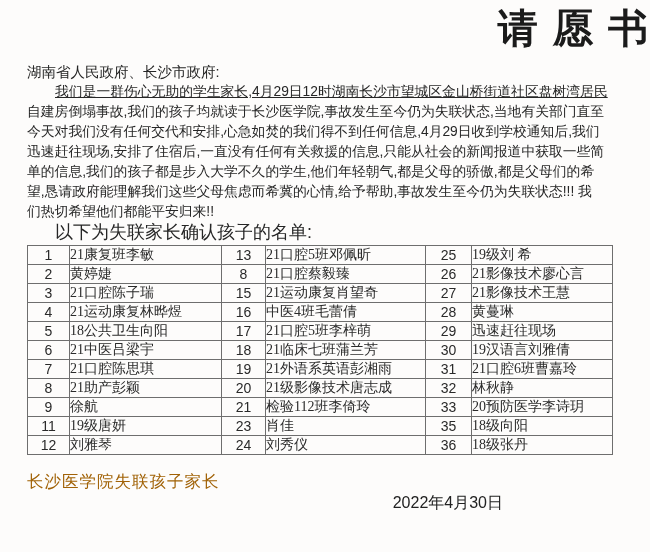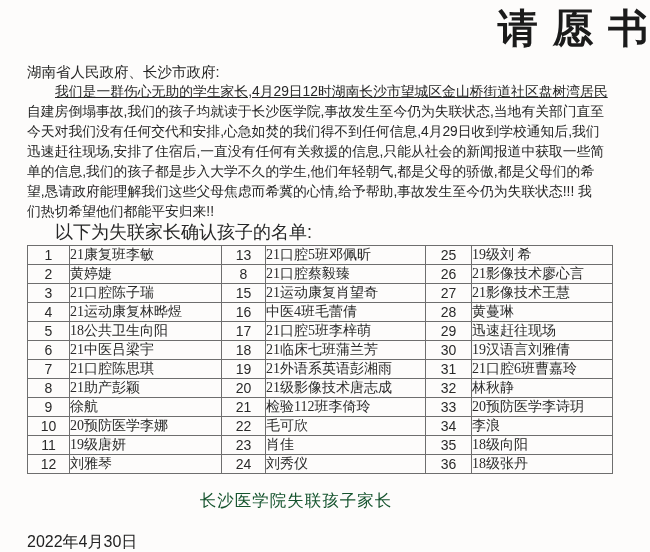--- a/index.html
+++ b/index.html
@@ -55,34 +55,34 @@
     height: 18px;
     line-height: 18px;
     padding: 0;
     overflow: hidden;
     white-space: nowrap;
     color: #2a2a2a;
   }
   td.no { text-align: center; }
   td.name { padding-left: 9px; font-family: Liberation Serif, serif; }
   .signature {
-    text-align: center;
+    text-align: left;
     padding-right: 58px;
     font-size: 16.5px;
     line-height: 20px;
     margin-top: 16px;
     letter-spacing: 1px;
-    color: #14532d;
+    color: #a16207;
   }
   .date {
-    text-align: left;
+    text-align: right;
     padding-right: 120px;
     font-size: 16px;
     line-height: 20px;
-    margin-top: 22px;
+    margin-top: 2px;
     color: #222222;
   }
 </style>
 </head>
 <body>
 
 <div class="page">
 
   <div class="title">请  愿  书</div>
 
@@ -178,28 +178,20 @@
           </tr>
           <tr>
             <td class="no">9</td>
             <td class="name">徐航</td>
             <td class="no">21</td>
             <td class="name">检验112班李倚玲</td>
             <td class="no">33</td>
             <td class="name">20预防医学李诗玥</td>
           </tr>
           <tr>
-            <td class="no">10</td>
-            <td class="name">20预防医学李娜</td>
-            <td class="no">22</td>
-            <td class="name">毛可欣</td>
-            <td class="no">34</td>
-            <td class="name">李浪</td>
-          </tr>
-          <tr>
             <td class="no">11</td>
             <td class="name">19级唐妍</td>
             <td class="no">23</td>
             <td class="name">肖佳</td>
             <td class="no">35</td>
             <td class="name">18级向阳</td>
           </tr>
           <tr>
             <td class="no">12</td>
             <td class="name">刘雅琴</td>

